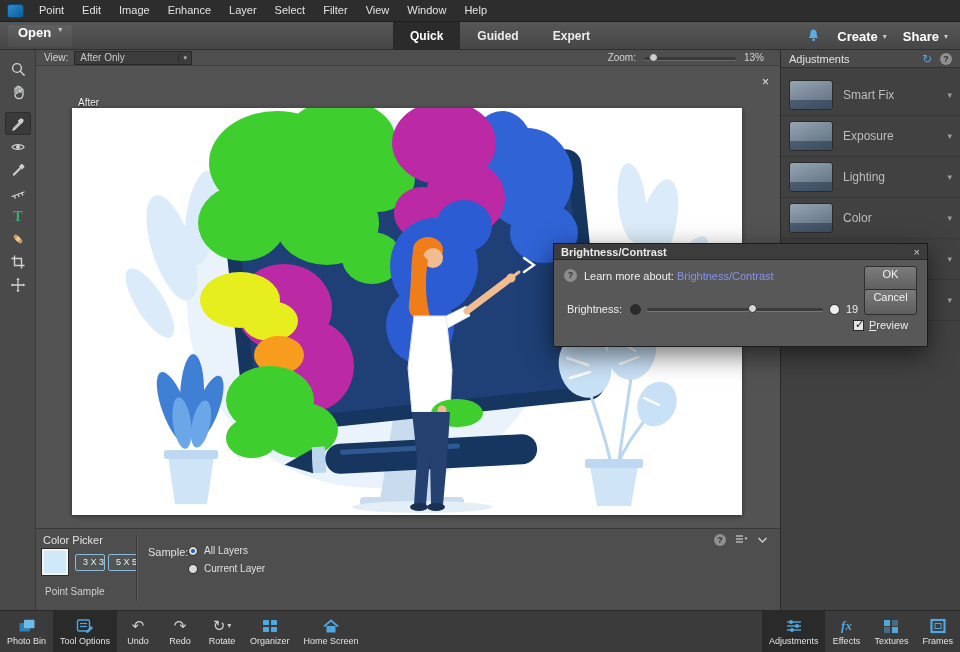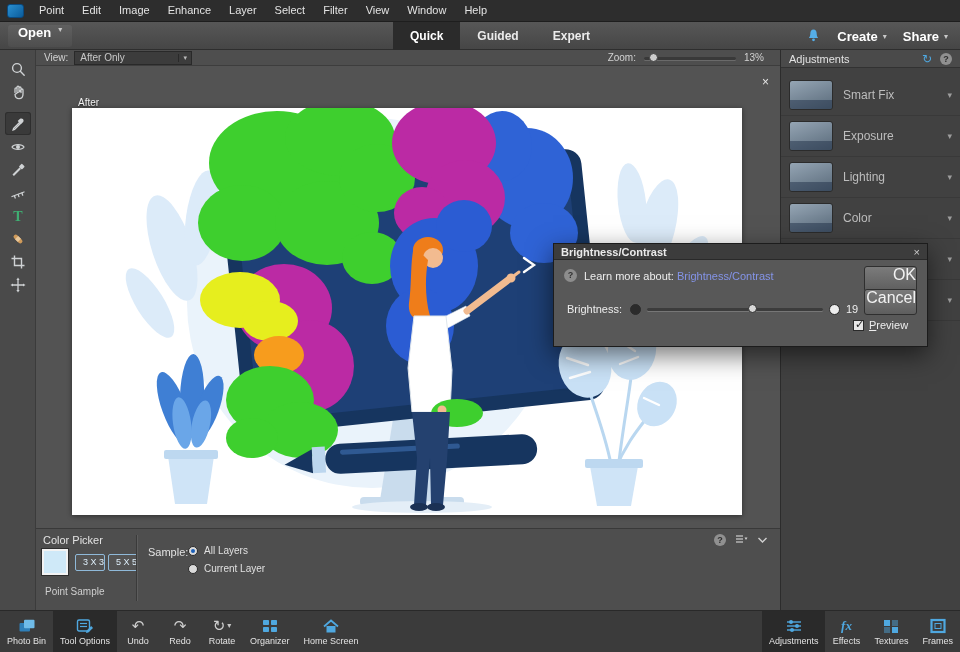--- a/index.html
+++ b/index.html
@@ -83,21 +83,21 @@
 .rp-chevron{font-size:9px;color:#9d9d9d}
 
 
 .dialog{position:absolute;left:553px;top:243px;width:375px;height:104px;background:#585858;border:1px solid #1c1c1c;box-shadow:0 8px 24px rgba(0,0,0,.55);z-index:60}
 .dlg-title{height:16px;background:#3c3c3c;border-bottom:1px solid #292929;display:flex;align-items:center;padding:0 7px}
 .dlg-title-text{flex:1;font-size:11px;font-weight:bold;color:#eaeaea}
 .dlg-close{font-size:11px;color:#cccccc;cursor:pointer}
 .dlg-help{position:absolute;left:10px;top:25px;width:13px;height:13px;border-radius:50%;background:#8d8d8d;color:#333;font-weight:bold;font-size:9px;text-align:center;line-height:13px}
 .dlg-learn{position:absolute;left:30px;top:26px;font-size:11px;color:#ededed}
 .dlg-link{color:#8494e8;cursor:pointer}
-.dlg-btn{position:absolute;right:10px;width:53px;height:26px;background:linear-gradient(#7b7b7b,#5e5e5e);border:1px solid #2f2f2f;border-radius:3px;color:#f2f2f2;font-size:16px;text-align:right;line-height:15px;cursor:pointer}
+.dlg-btn{position:absolute;right:10px;width:53px;height:26px;background:linear-gradient(#7b7b7b,#5e5e5e);border:1px solid #2f2f2f;border-radius:3px;color:#f2f2f2;font-size:11px;text-align:center;line-height:15px;cursor:pointer}
 .dlg-ok{top:22px}
 .dlg-cancel{top:45px}
 .dlg-row{position:absolute;left:4px;height:14px;display:flex;align-items:center}
 .dlg-row-label{width:64px;text-align:right;font-size:11px;color:#ededed;flex:none}
 .circ{width:11px;height:11px;border-radius:50%;border:1px solid #2b2b2b;margin-left:8px;flex:none}
 .c-dark{background:#2b2b2b}
 .c-light{background:#ededed}
 .c-half-l{background:linear-gradient(90deg,#ededed 50%,#2b2b2b 50%)}
 .c-half-r{background:linear-gradient(90deg,#2b2b2b 50%,#ededed 50%)}
 .dlg-slider{position:relative;width:176px;height:12px;margin:0 6px}

